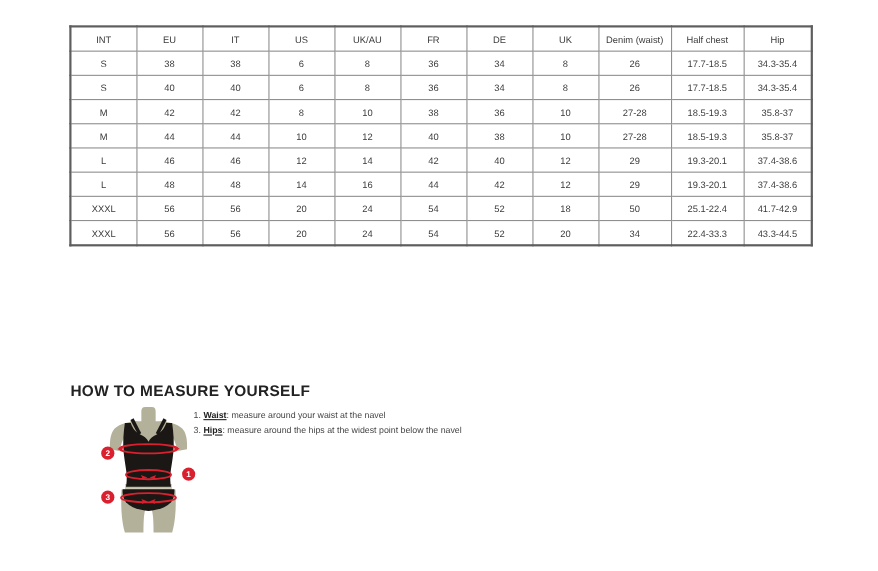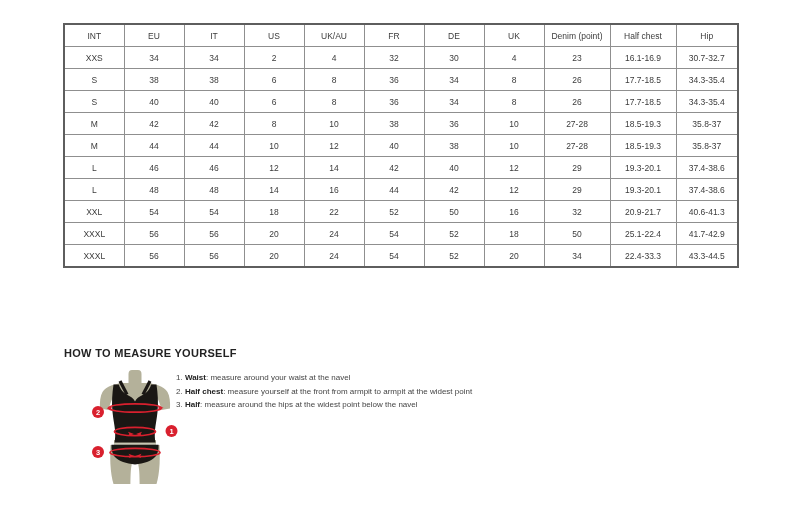--- a/index.html
+++ b/index.html
@@ -23,25 +23,25 @@
     font-weight:normal;white-space:nowrap;overflow:hidden;
   }
   col.c-std{width:60px;}
   col.c-denim{width:66px;}
   col.c-chest{width:66px;}
   col.c-hip{width:62px;}
 
   
   .guide-title{
     position:absolute;left:64px;top:347px;
-    font-size:11px;font-weight:bold;color:#222222;letter-spacing:.3px;
+    font-size:14px;font-weight:bold;color:#222222;letter-spacing:.3px;
   }
   .steps{position:absolute;left:176px;top:371px;width:420px;}
   .step{font-size:8px;color:#454545;line-height:13.6px;white-space:nowrap;}
-  .step b{color:#222222;}
+  .step b{color:#222222;text-decoration:underline;}
 
   .figure{position:absolute;left:83px;top:367px;width:104px;height:120px;}
   .red-line{fill:none;stroke:#d9202e;stroke-width:1.7;}
   .red-fill{fill:#d9202e;stroke:none;}
   .badge-num{font-family:"Liberation Sans",sans-serif;font-size:7.5px;font-weight:bold;fill:#ffffff;text-anchor:middle;}
 </style>
 </head>
 <body>
 
 <div class="page">
@@ -64,39 +64,26 @@
       <thead>
         <tr id="header-row">
             <th>INT</th>
             <th>EU</th>
             <th>IT</th>
             <th>US</th>
             <th>UK/AU</th>
             <th>FR</th>
             <th>DE</th>
             <th>UK</th>
-            <th>Denim (point)</th>
+            <th>Denim (waist)</th>
             <th>Half chest</th>
             <th>Hip</th>
           </tr>
       </thead>
       <tbody id="table-body">
-          <tr>
-            <td>XXS</td>
-            <td>34</td>
-            <td>34</td>
-            <td>2</td>
-            <td>4</td>
-            <td>32</td>
-            <td>30</td>
-            <td>4</td>
-            <td>23</td>
-            <td>16.1-16.9</td>
-            <td>30.7-32.7</td>
-          </tr>
           <tr>
             <td>S</td>
             <td>38</td>
             <td>38</td>
             <td>6</td>
             <td>8</td>
             <td>36</td>
             <td>34</td>
             <td>8</td>
             <td>26</td>
@@ -160,33 +147,20 @@
             <td>48</td>
             <td>48</td>
             <td>14</td>
             <td>16</td>
             <td>44</td>
             <td>42</td>
             <td>12</td>
             <td>29</td>
             <td>19.3-20.1</td>
             <td>37.4-38.6</td>
-          </tr>
-          <tr>
-            <td>XXL</td>
-            <td>54</td>
-            <td>54</td>
-            <td>18</td>
-            <td>22</td>
-            <td>52</td>
-            <td>50</td>
-            <td>16</td>
-            <td>32</td>
-            <td>20.9-21.7</td>
-            <td>40.6-41.3</td>
           </tr>
           <tr>
             <td>XXXL</td>
             <td>56</td>
             <td>56</td>
             <td>20</td>
             <td>24</td>
             <td>54</td>
             <td>52</td>
             <td>18</td>
@@ -208,22 +182,21 @@
             <td>43.3-44.5</td>
           </tr>
         </tbody>
     </table>
   </div>
 
   <div class="guide-title">HOW TO MEASURE YOURSELF</div>
 
   <div class="steps" id="steps">
       <div class="step"><span>1. </span><b>Waist</b><span>: measure around your waist at the navel</span></div>
-      <div class="step"><span>2. </span><b>Half chest</b><span>: measure yourself at the front from armpit to armpit at the widest point</span></div>
-      <div class="step"><span>3. </span><b>Half</b><span>: measure around the hips at the widest point below the navel</span></div>
+      <div class="step"><span>3. </span><b>Hips</b><span>: measure around the hips at the widest point below the navel</span></div>
     </div>
 
   <svg class="figure" viewBox="0 0 100 120" xmlns="http://www.w3.org/2000/svg">
 
     <g>
       <path fill="#b4b19a" d="M43.5,17 L43.5,7 Q43.5,3 47,3 L53,3 Q56.5,3 56.5,7 L56.5,17 Z"></path>
       <path fill="#b4b19a" d="M40,16 C30,16.5 21,19 17.5,25 C15.3,29 14.6,35 15,41.5 L23.5,43 C25,37 26.5,32.5 29,29 C32,25 36,20 40,16 Z"></path>
       <path fill="#b4b19a" d="M60,16 C70,16.5 79,19 82.5,25 C84.7,29 85.4,35 85,41.5 L76.5,43 C75,37 73.5,32.5 71,29 C68,25 64,20 60,16 Z"></path>
       <rect x="29" y="73" width="42" height="6" fill="#b4b19a"></rect>
       <rect x="29" y="76.2" width="42" height="1.5" fill="#cdcaba"></rect>

